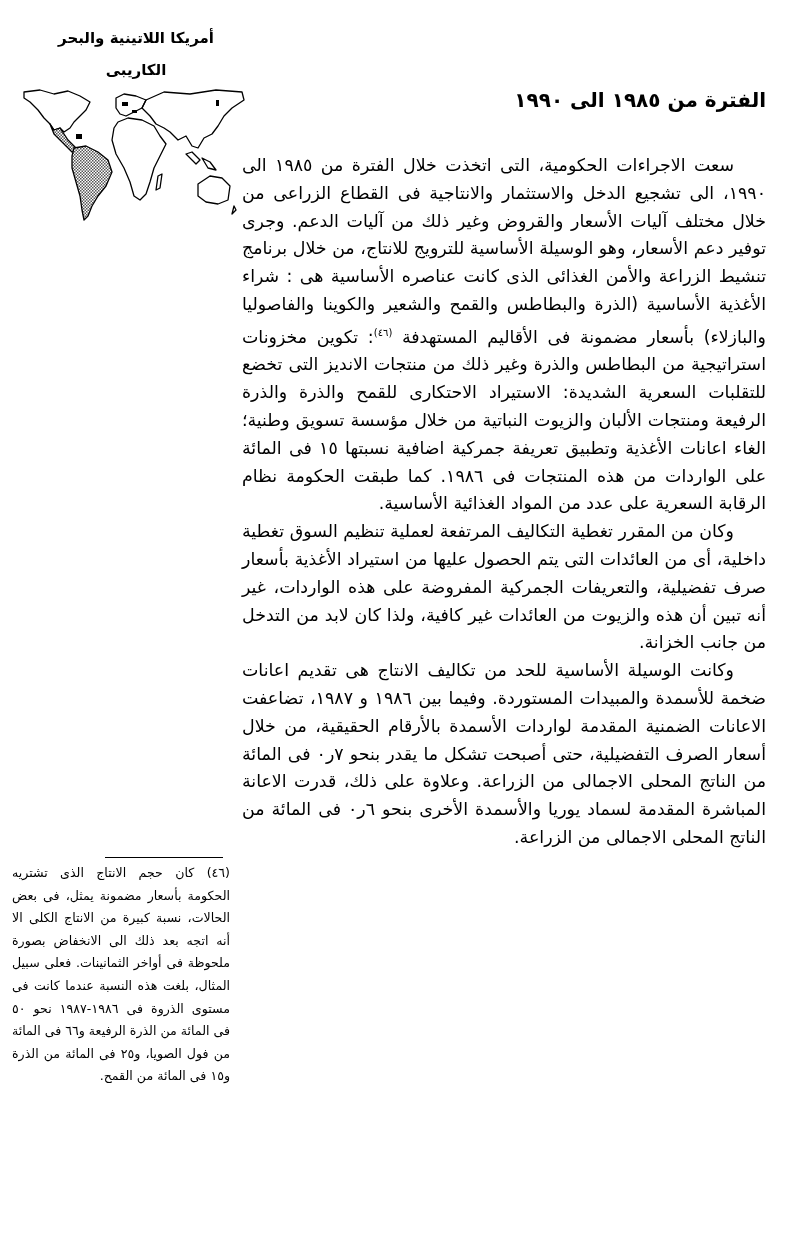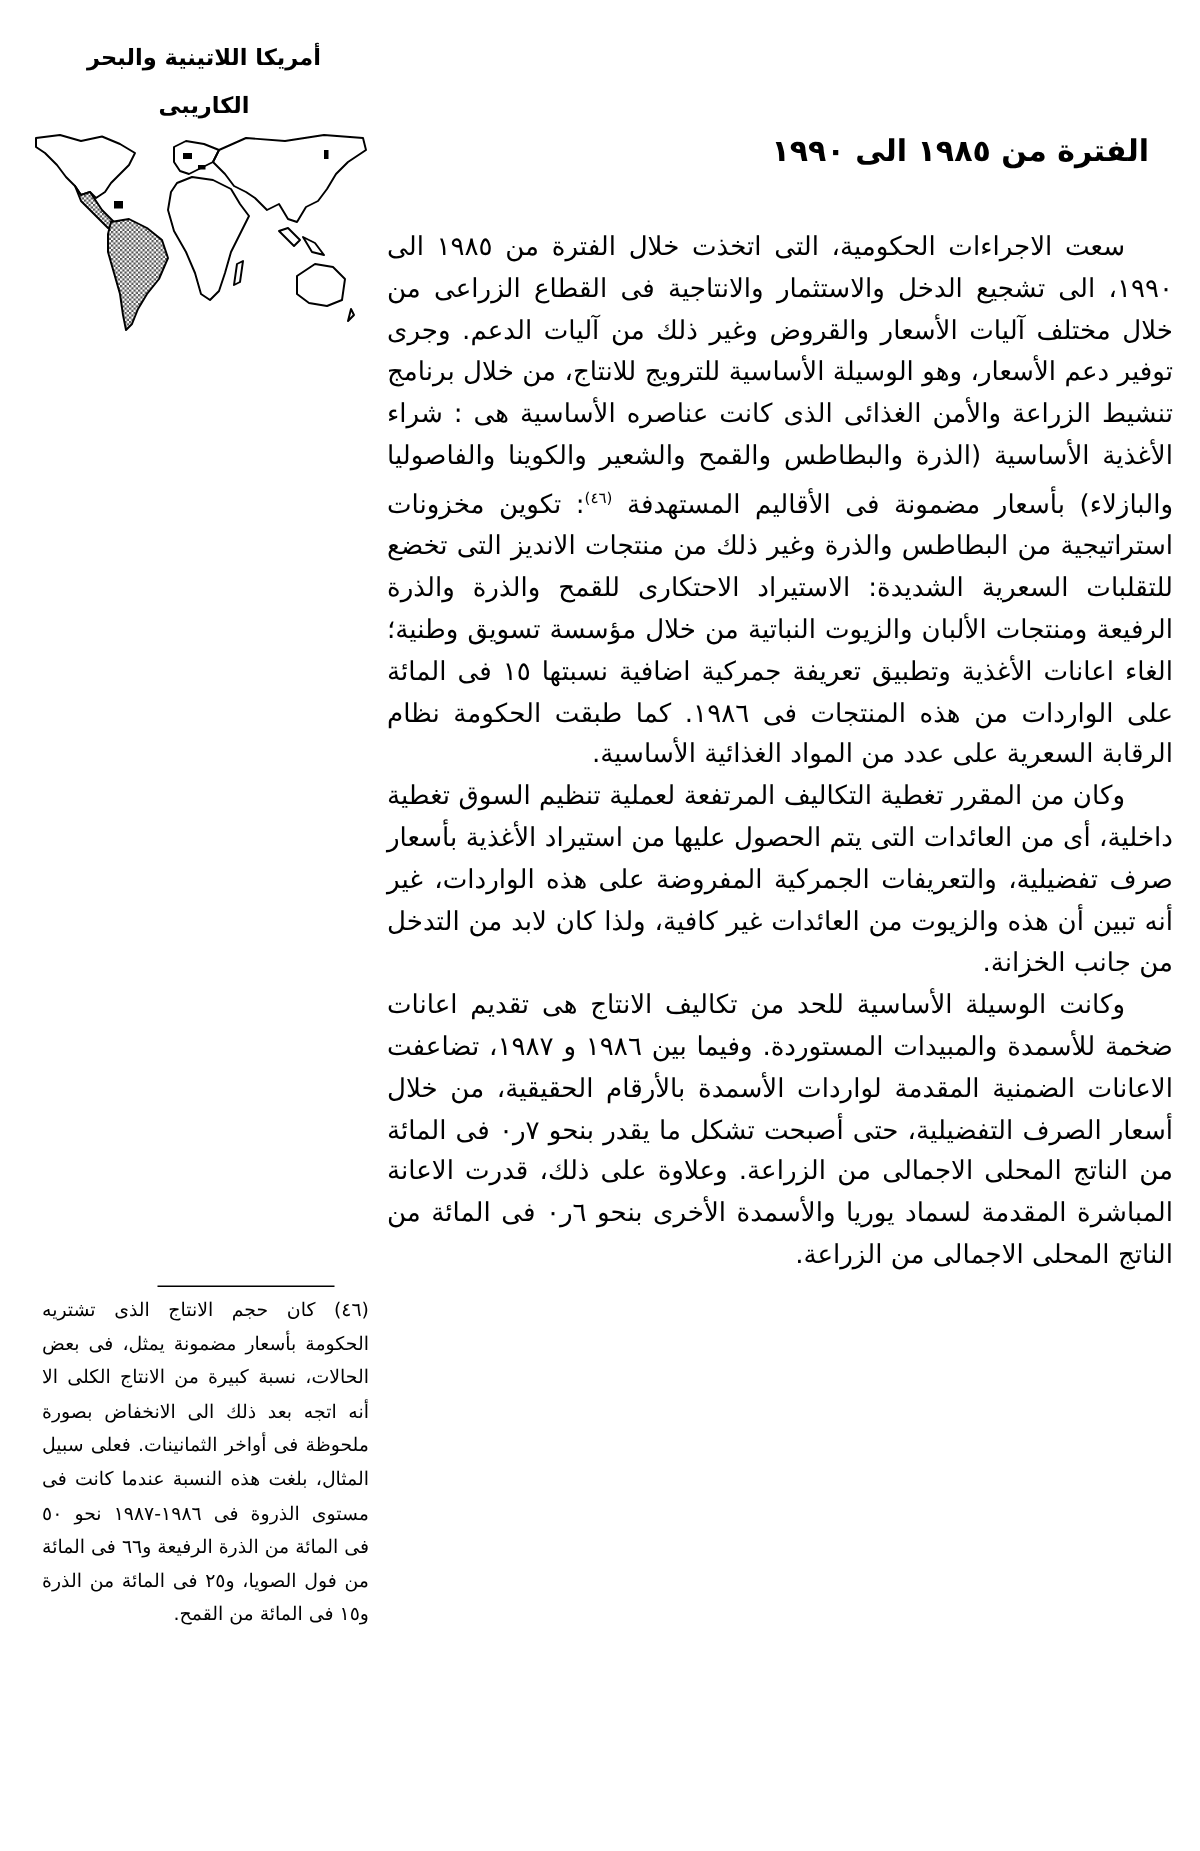--- a/index.html
+++ b/index.html
@@ -4,25 +4,25 @@
 <style>
   html, body { margin: 0; padding: 0; background: #ffffff; }
   body { width: 800px; height: 1234px; position: relative; overflow: hidden; color: #000; font-family: "DejaVu Sans", sans-serif; }
   .page { position: absolute; inset: 0; }
 
   
   .region-box { position: absolute; left: 20px; top: 22px; width: 232px; text-align: center; direction: rtl; }
   .region-title { font-size: 15px; font-weight: bold; line-height: 32px; margin: 0; }
   .map { position: absolute; left: 20px; top: 88px; width: 232px; height: 135px; }
   .footnote-rule { position: absolute; left: 105px; top: 857px; width: 118px; border-top: 1px solid #000; }
-  .footnote-text { position: absolute; left: 28px; top: 862px; width: 218px; direction: rtl; font-size: 12.6px; line-height: 22.6px; text-align: justify; }
+  .footnote-text { position: absolute; left: 12px; top: 862px; width: 218px; direction: rtl; font-size: 12.6px; line-height: 22.6px; text-align: justify; }
 
   
   .heading { position: absolute; right: 22px; top: 76px; width: 520px; direction: rtl; text-align: right; font-size: 20px; font-weight: bold; margin: 12px; }
-  .body { position: absolute; right: 18px; top: 152px; width: 524px; direction: rtl; font-size: 17.4px; line-height: 27.8px; text-align: justify; }
+  .body { position: absolute; right: 34px; top: 152px; width: 524px; direction: rtl; font-size: 17.4px; line-height: 27.8px; text-align: justify; }
   .body p { margin: 0; text-indent: 32px; }
   .body sup { font-size: 10px; }
 </style>
 </head>
 <body>
 
 <div class="page">
 
   <div class="region-box">
     <p class="region-title">أمريكا اللاتينية والبحر</p>

